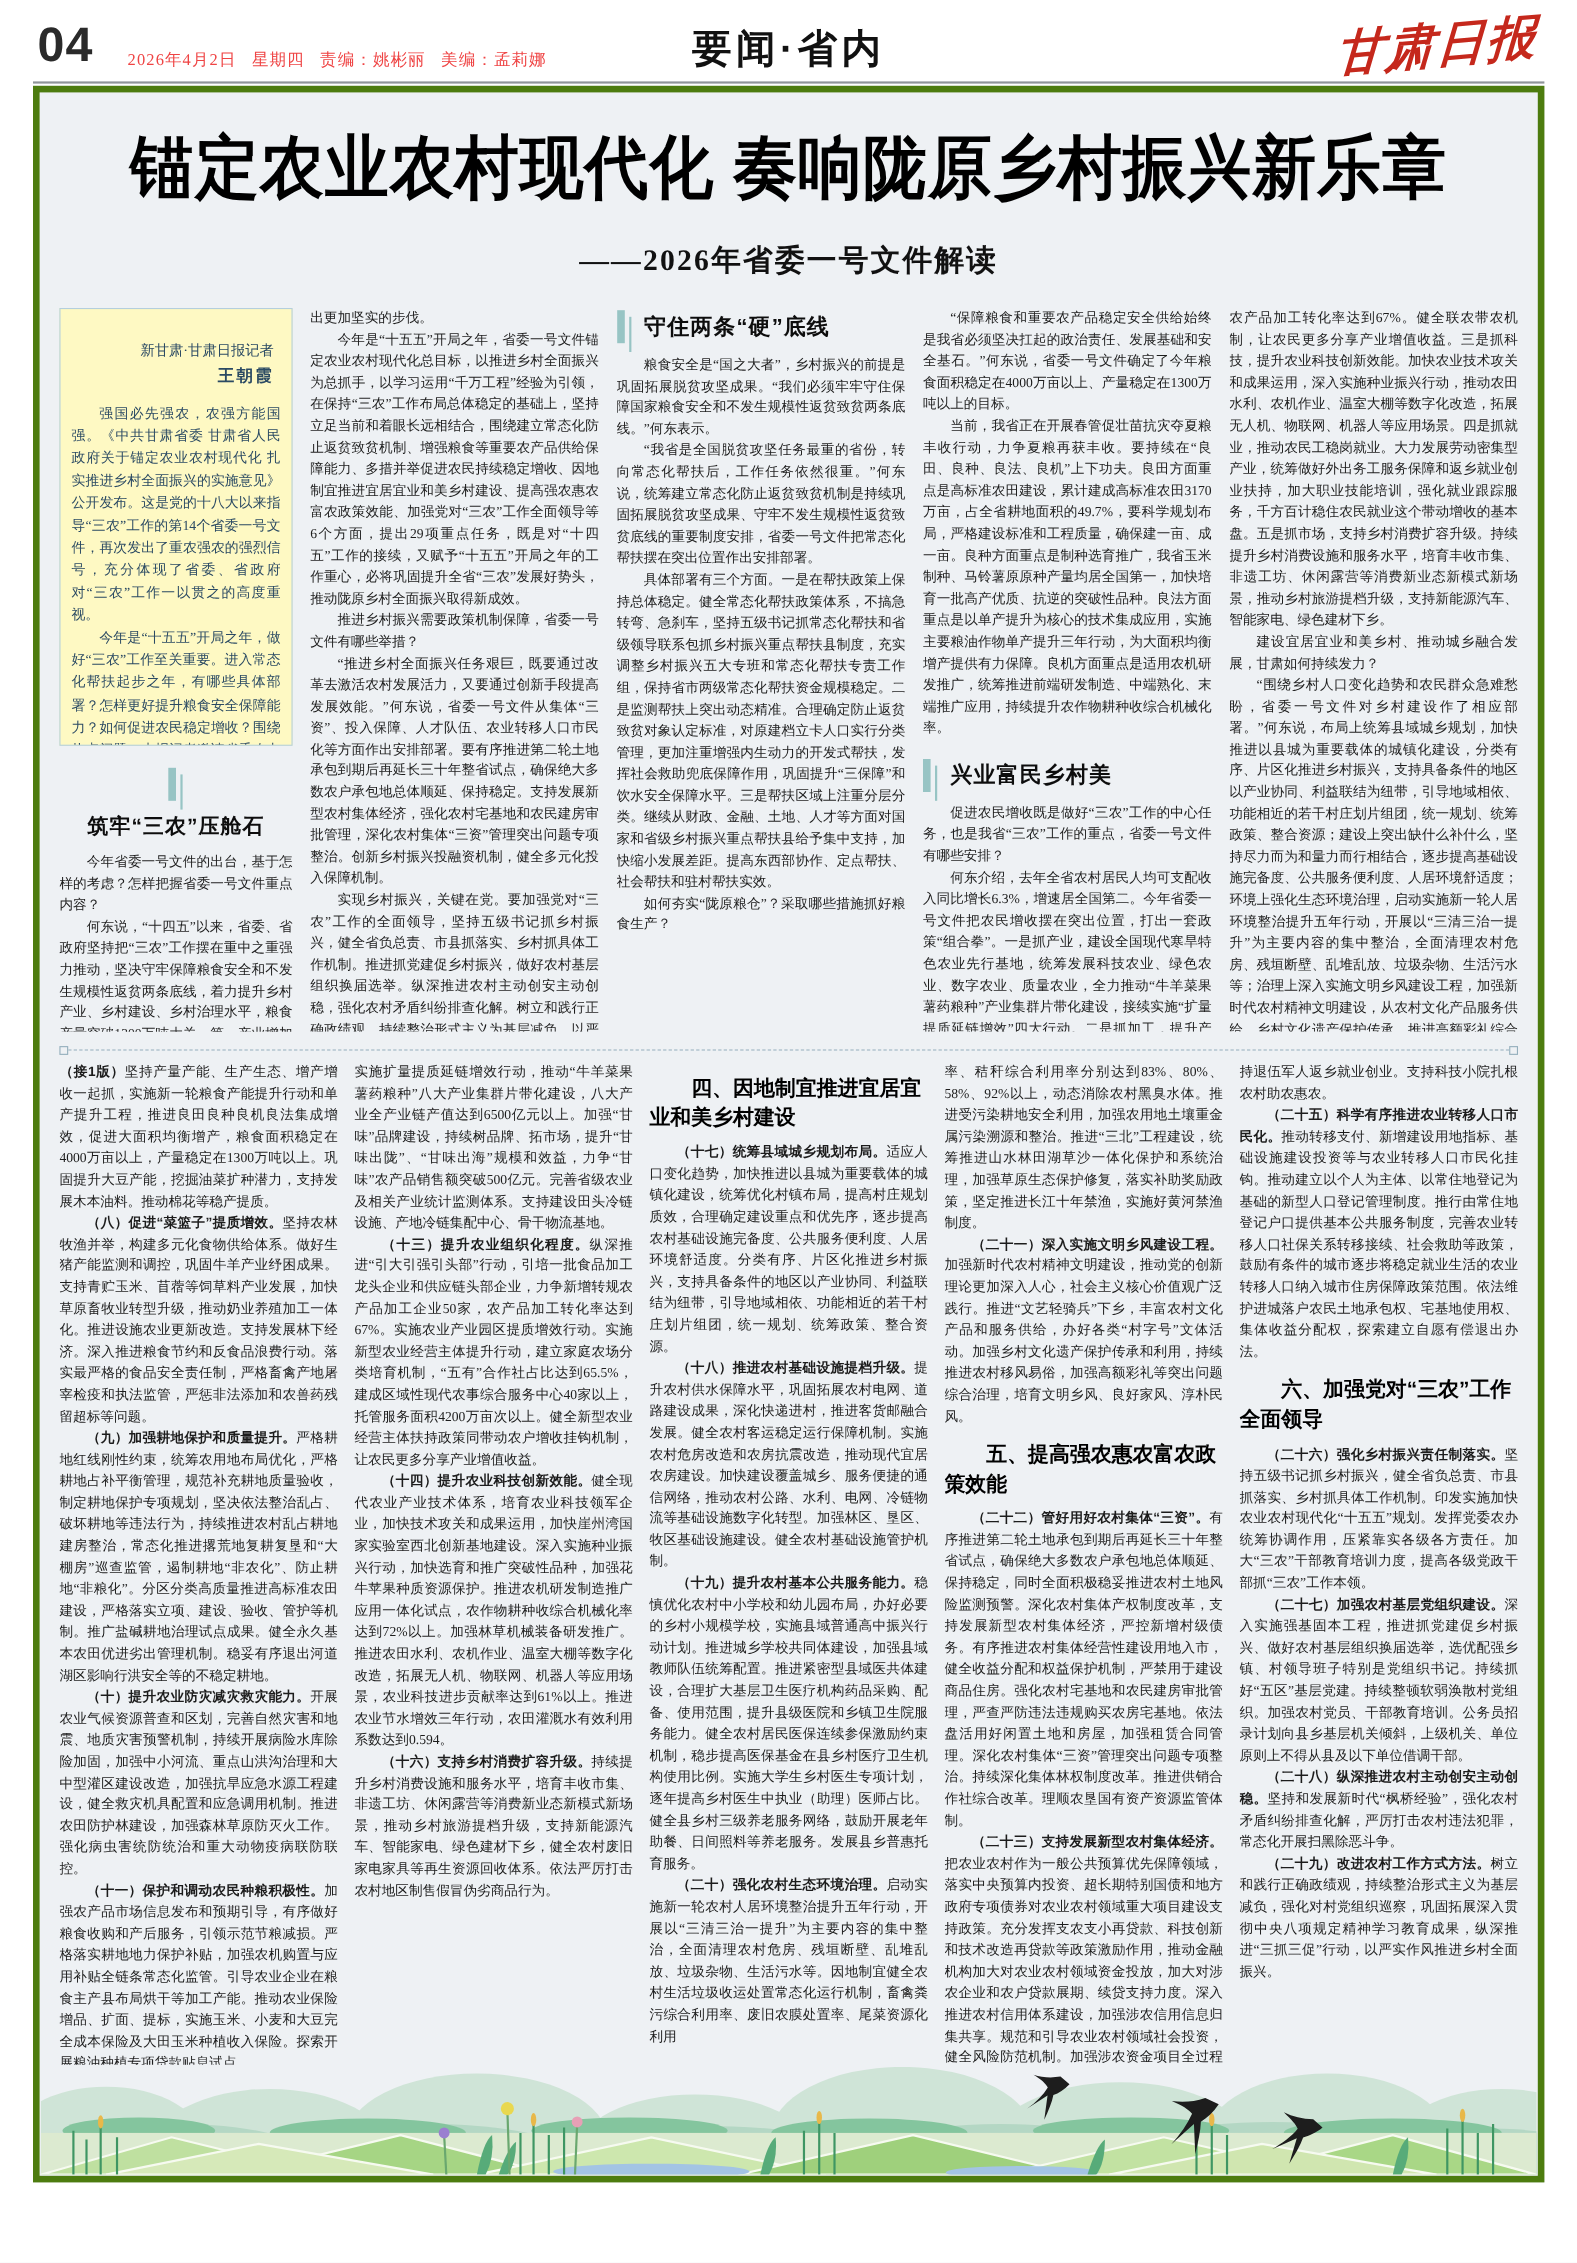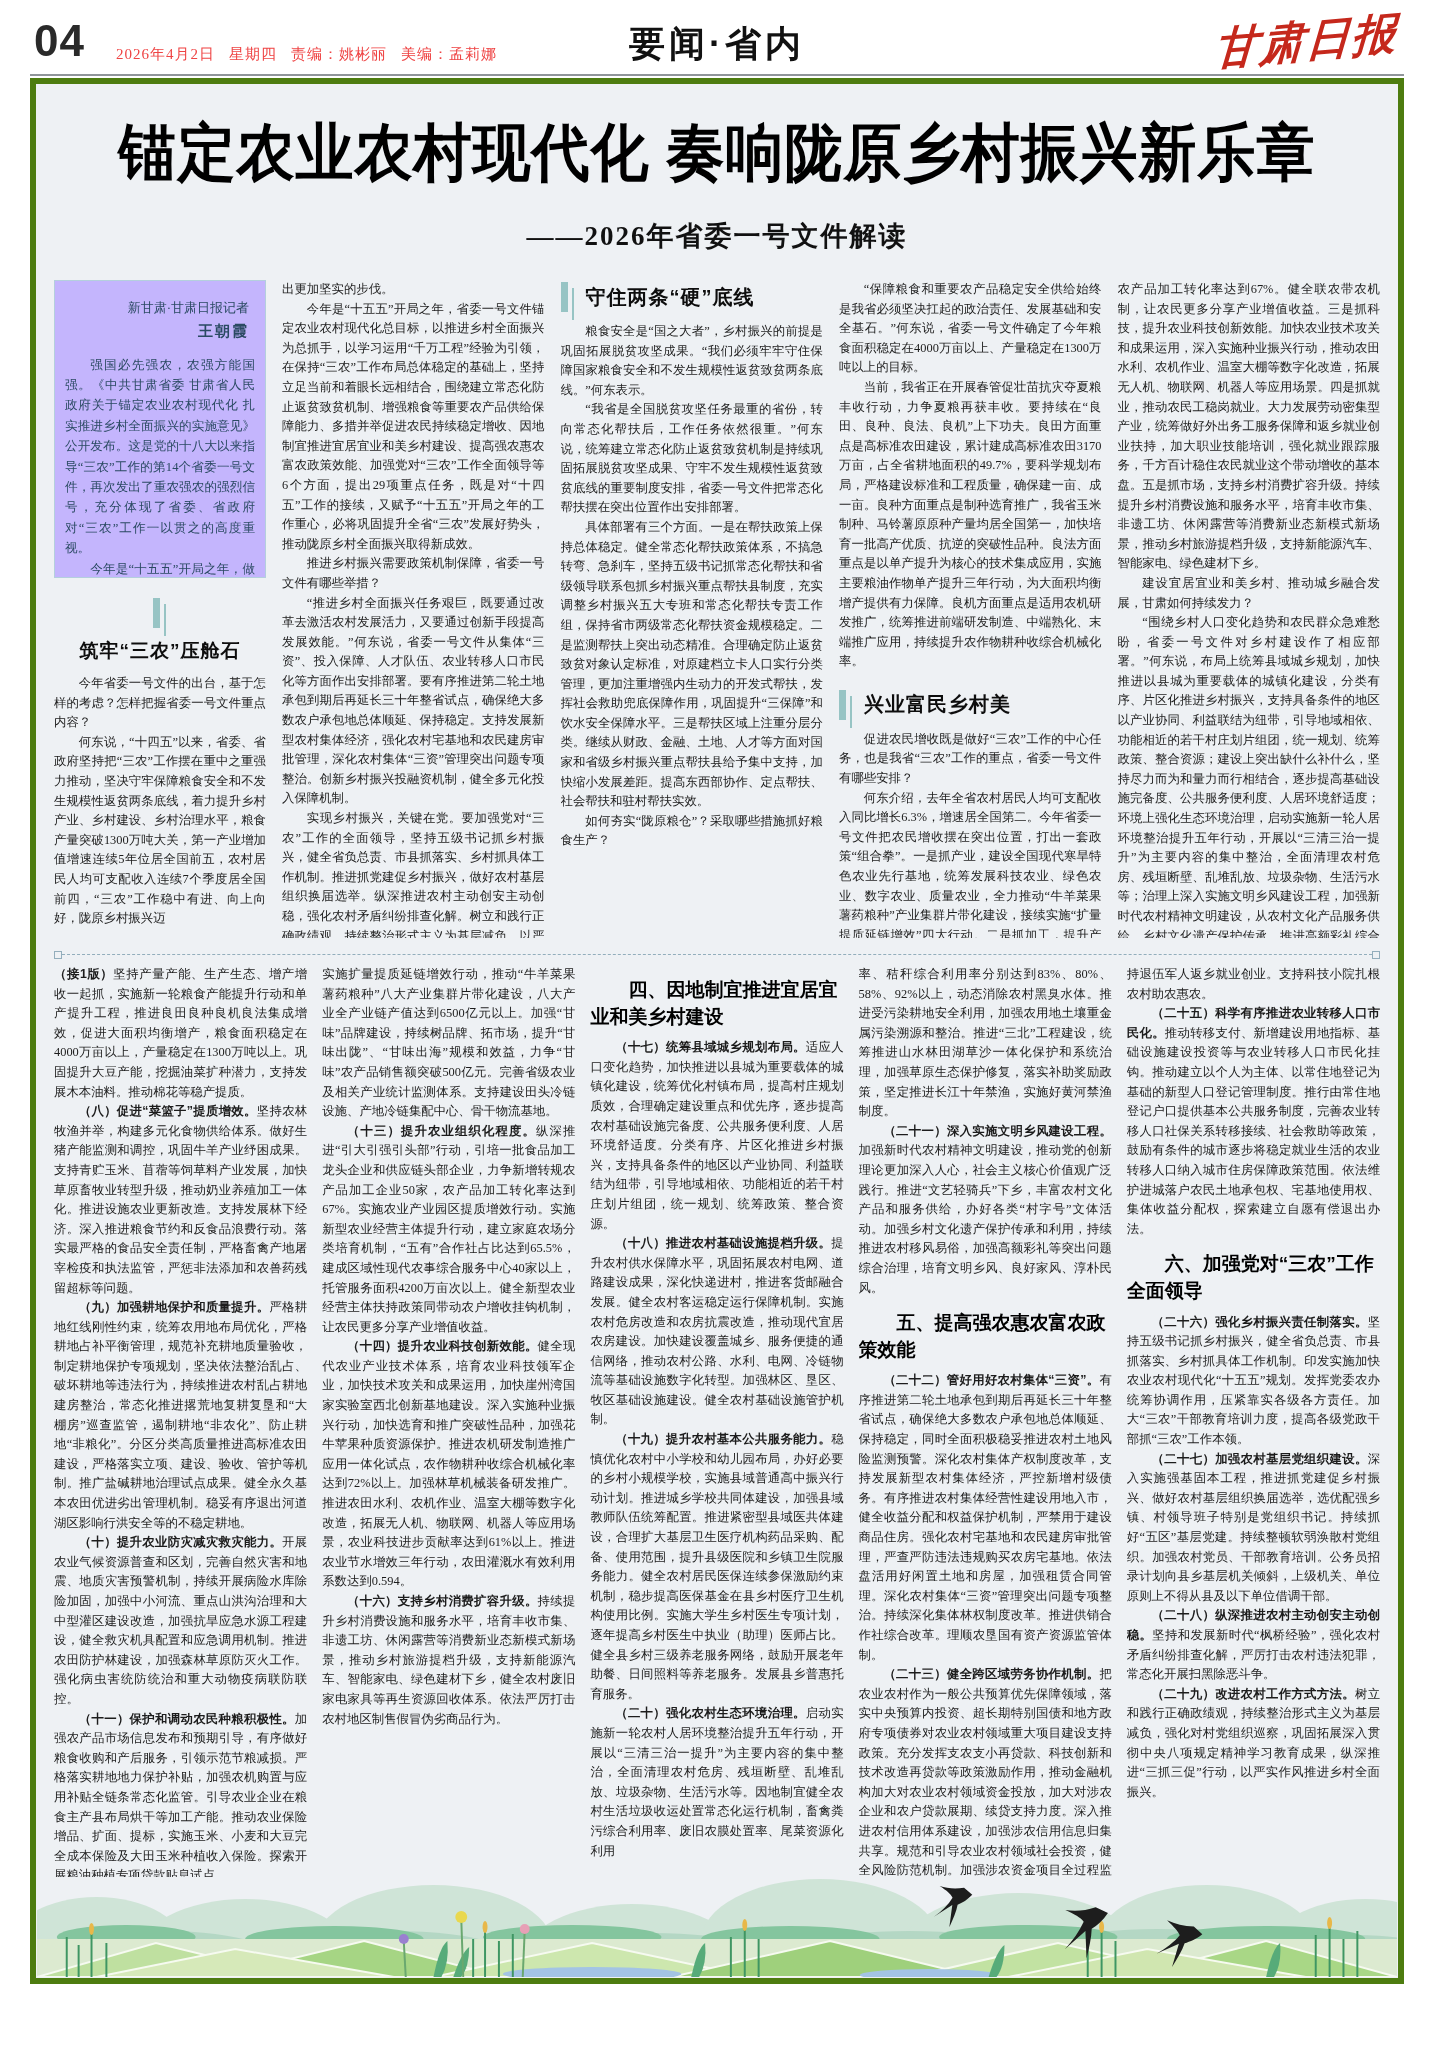--- a/index.html
+++ b/index.html
@@ -20,21 +20,21 @@
 
   
   .top-band { display:flex; gap:16px; padding:0 18px; margin-top:26px; height:658px; overflow:hidden; }
   .top-band .colA { width:212px; flex:none; }
   .top-band .col { flex:1; overflow:hidden; }
   .body-col p, .col p, .bcol p { font-size:12.4px; line-height:1.58; text-align:justify; text-indent:2em; color:#1c1c1c; }
   p.ni { text-indent:0 !important; }
   .col b, .bcol b { font-family:"Liberation Sans",sans-serif; font-weight:bold; }
 
   
-  .lead-box { border:1px solid #b4cfdd; background:#c4b5fd; padding:12px 10px 10px; height:298px; overflow:hidden; color:#2b4a63; }
+  .lead-box { border:1px solid #b4cfdd; background:#fef9c3; padding:23px 10px 10px; height:398px; overflow:hidden; color:#2b4a63; }
   .lead-box .byline { text-align:right; font-size:13px; margin:4px 6px 10px 0; line-height:1.7; }
   .lead-box .rep { display:block; font-weight:bold; font-size:15px; letter-spacing:2px; }
   .lead-box p { font-size:12.6px; line-height:1.62; text-align:justify; text-indent:2em; color:#2b4a63; }
 
   
   .subhead { display:flex; align-items:center; gap:10px; margin:18px 0 10px; font-family:"Liberation Sans",sans-serif; font-weight:bold; font-size:20px; color:#0d0d0d; letter-spacing:1px; }
   .subhead .deco { position:relative; width:15px; height:30px; flex:none; }
   .subhead .deco::before { content:''; position:absolute; left:0; top:0; width:7px; height:30px; background:#97c4c4; }
   .subhead .deco::after { content:''; position:absolute; left:11px; top:6px; width:2px; height:32px; background:#97c4c4; }
   .colA .subhead { margin-top:20px; font-size:19px;flex-direction:column; }
@@ -151,21 +151,21 @@
         <p><b>（十七）统筹县域城乡规划布局。</b>适应人口变化趋势，加快推进以县城为重要载体的城镇化建设，统筹优化村镇布局，提高村庄规划质效，合理确定建设重点和优先序，逐步提高农村基础设施完备度、公共服务便利度、人居环境舒适度。分类有序、片区化推进乡村振兴，支持具备条件的地区以产业协同、利益联结为纽带，引导地域相依、功能相近的若干村庄划片组团，统一规划、统筹政策、整合资源。</p>
         <p><b>（十八）推进农村基础设施提档升级。</b>提升农村供水保障水平，巩固拓展农村电网、道路建设成果，深化快递进村，推进客货邮融合发展。健全农村客运稳定运行保障机制。实施农村危房改造和农房抗震改造，推动现代宜居农房建设。加快建设覆盖城乡、服务便捷的通信网络，推动农村公路、水利、电网、冷链物流等基础设施数字化转型。加强林区、垦区、牧区基础设施建设。健全农村基础设施管护机制。</p>
         <p><b>（十九）提升农村基本公共服务能力。</b>稳慎优化农村中小学校和幼儿园布局，办好必要的乡村小规模学校，实施县域普通高中振兴行动计划。推进城乡学校共同体建设，加强县域教师队伍统筹配置。推进紧密型县域医共体建设，合理扩大基层卫生医疗机构药品采购、配备、使用范围，提升县级医院和乡镇卫生院服务能力。健全农村居民医保连续参保激励约束机制，稳步提高医保基金在县乡村医疗卫生机构使用比例。实施大学生乡村医生专项计划，逐年提高乡村医生中执业（助理）医师占比。健全县乡村三级养老服务网络，鼓励开展老年助餐、日间照料等养老服务。发展县乡普惠托育服务。</p>
         <p><b>（二十）强化农村生态环境治理。</b>启动实施新一轮农村人居环境整治提升五年行动，开展以“三清三治一提升”为主要内容的集中整治，全面清理农村危房、残垣断壁、乱堆乱放、垃圾杂物、生活污水等。因地制宜健全农村生活垃圾收运处置常态化运行机制，畜禽粪污综合利用率、废旧农膜处置率、尾菜资源化利用</p>
       </div>
     <div class="bcol">
         <p class="ni">率、秸秆综合利用率分别达到83%、80%、58%、92%以上，动态消除农村黑臭水体。推进受污染耕地安全利用，加强农用地土壤重金属污染溯源和整治。推进“三北”工程建设，统筹推进山水林田湖草沙一体化保护和系统治理，加强草原生态保护修复，落实补助奖励政策，坚定推进长江十年禁渔，实施好黄河禁渔制度。</p>
         <p><b>（二十一）深入实施文明乡风建设工程。</b>加强新时代农村精神文明建设，推动党的创新理论更加深入人心，社会主义核心价值观广泛践行。推进“文艺轻骑兵”下乡，丰富农村文化产品和服务供给，办好各类“村字号”文体活动。加强乡村文化遗产保护传承和利用，持续推进农村移风易俗，加强高额彩礼等突出问题综合治理，培育文明乡风、良好家风、淳朴民风。</p>
         <h3>五、提高强农惠农富农政策效能</h3>
         <p><b>（二十二）管好用好农村集体“三资”。</b>有序推进第二轮土地承包到期后再延长三十年整省试点，确保绝大多数农户承包地总体顺延、保持稳定，同时全面积极稳妥推进农村土地风险监测预警。深化农村集体产权制度改革，支持发展新型农村集体经济，严控新增村级债务。有序推进农村集体经营性建设用地入市，健全收益分配和权益保护机制，严禁用于建设商品住房。强化农村宅基地和农民建房审批管理，严查严防违法违规购买农房宅基地。依法盘活用好闲置土地和房屋，加强租赁合同管理。深化农村集体“三资”管理突出问题专项整治。持续深化集体林权制度改革。推进供销合作社综合改革。理顺农垦国有资产资源监管体制。</p>
-        <p><b>（二十三）健全跨区域劳务协作机制。</b>把农业农村作为一般公共预算优先保障领域，落实中央预算内投资、超长期特别国债和地方政府专项债券对农业农村领域重大项目建设支持政策。充分发挥支农支小再贷款、科技创新和技术改造再贷款等政策激励作用，推动金融机构加大对农业农村领域资金投放，加大对涉农企业和农户贷款展期、续贷支持力度。深入推进农村信用体系建设，加强涉农信用信息归集共享。规范和引导农业农村领域社会投资，健全风险防范机制。加强涉农资金项目全过程监管，依法整治骗取套取、截留挪用资金等问题。</p>
+        <p><b>（二十三）支持发展新型农村集体经济。</b>把农业农村作为一般公共预算优先保障领域，落实中央预算内投资、超长期特别国债和地方政府专项债券对农业农村领域重大项目建设支持政策。充分发挥支农支小再贷款、科技创新和技术改造再贷款等政策激励作用，推动金融机构加大对农业农村领域资金投放，加大对涉农企业和农户贷款展期、续贷支持力度。深入推进农村信用体系建设，加强涉农信用信息归集共享。规范和引导农业农村领域社会投资，健全风险防范机制。加强涉农资金项目全过程监管，依法整治骗取套取、截留挪用资金等问题。</p>
       </div>
     <div class="bcol">
         <p class="ni">持退伍军人返乡就业创业。支持科技小院扎根农村助农惠农。</p>
         <p><b>（二十五）科学有序推进农业转移人口市民化。</b>推动转移支付、新增建设用地指标、基础设施建设投资等与农业转移人口市民化挂钩。推动建立以个人为主体、以常住地登记为基础的新型人口登记管理制度。推行由常住地登记户口提供基本公共服务制度，完善农业转移人口社保关系转移接续、社会救助等政策，鼓励有条件的城市逐步将稳定就业生活的农业转移人口纳入城市住房保障政策范围。依法维护进城落户农民土地承包权、宅基地使用权、集体收益分配权，探索建立自愿有偿退出办法。</p>
         <h3>六、加强党对“三农”工作全面领导</h3>
         <p><b>（二十六）强化乡村振兴责任制落实。</b>坚持五级书记抓乡村振兴，健全省负总责、市县抓落实、乡村抓具体工作机制。印发实施加快农业农村现代化“十五五”规划。发挥党委农办统筹协调作用，压紧靠实各级各方责任。加大“三农”干部教育培训力度，提高各级党政干部抓“三农”工作本领。</p>
         <p><b>（二十七）加强农村基层党组织建设。</b>深入实施强基固本工程，推进抓党建促乡村振兴、做好农村基层组织换届选举，选优配强乡镇、村领导班子特别是党组织书记。持续抓好“五区”基层党建。持续整顿软弱涣散村党组织。加强农村党员、干部教育培训。公务员招录计划向县乡基层机关倾斜，上级机关、单位原则上不得从县及以下单位借调干部。</p>
         <p><b>（二十八）纵深推进农村主动创安主动创稳。</b>坚持和发展新时代“枫桥经验”，强化农村矛盾纠纷排查化解，严厉打击农村违法犯罪，常态化开展扫黑除恶斗争。</p>
         <p><b>（二十九）改进农村工作方式方法。</b>树立和践行正确政绩观，持续整治形式主义为基层减负，强化对村党组织巡察，巩固拓展深入贯彻中央八项规定精神学习教育成果，纵深推进“三抓三促”行动，以严实作风推进乡村全面振兴。</p>
       </div>

